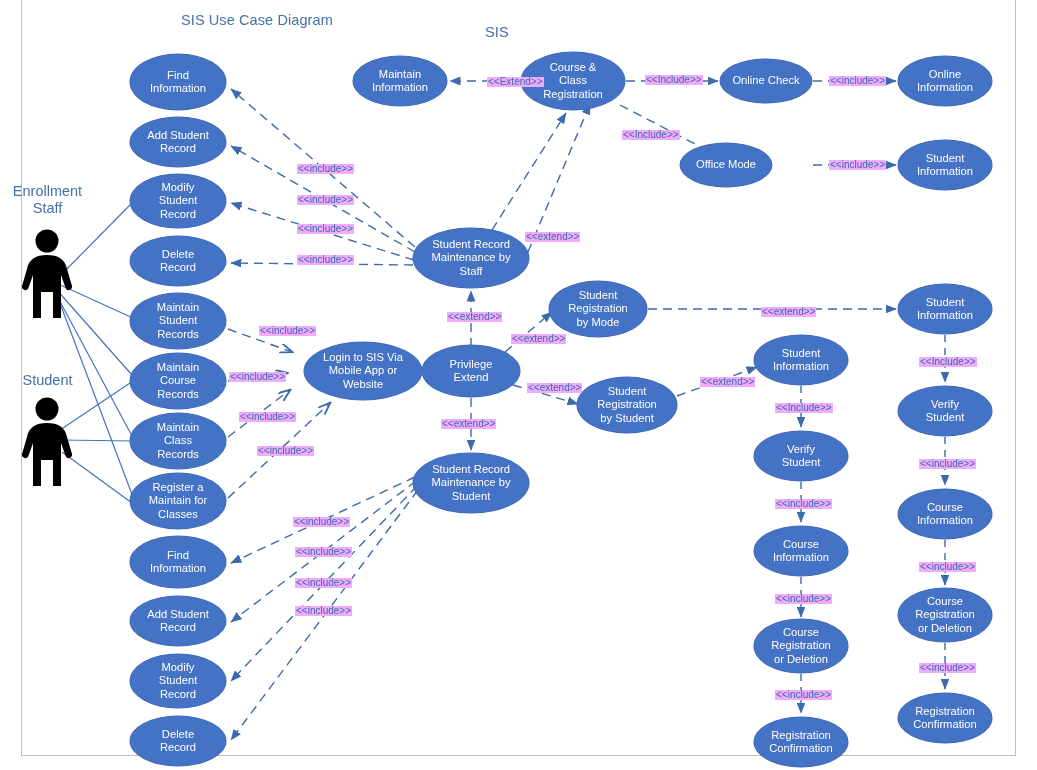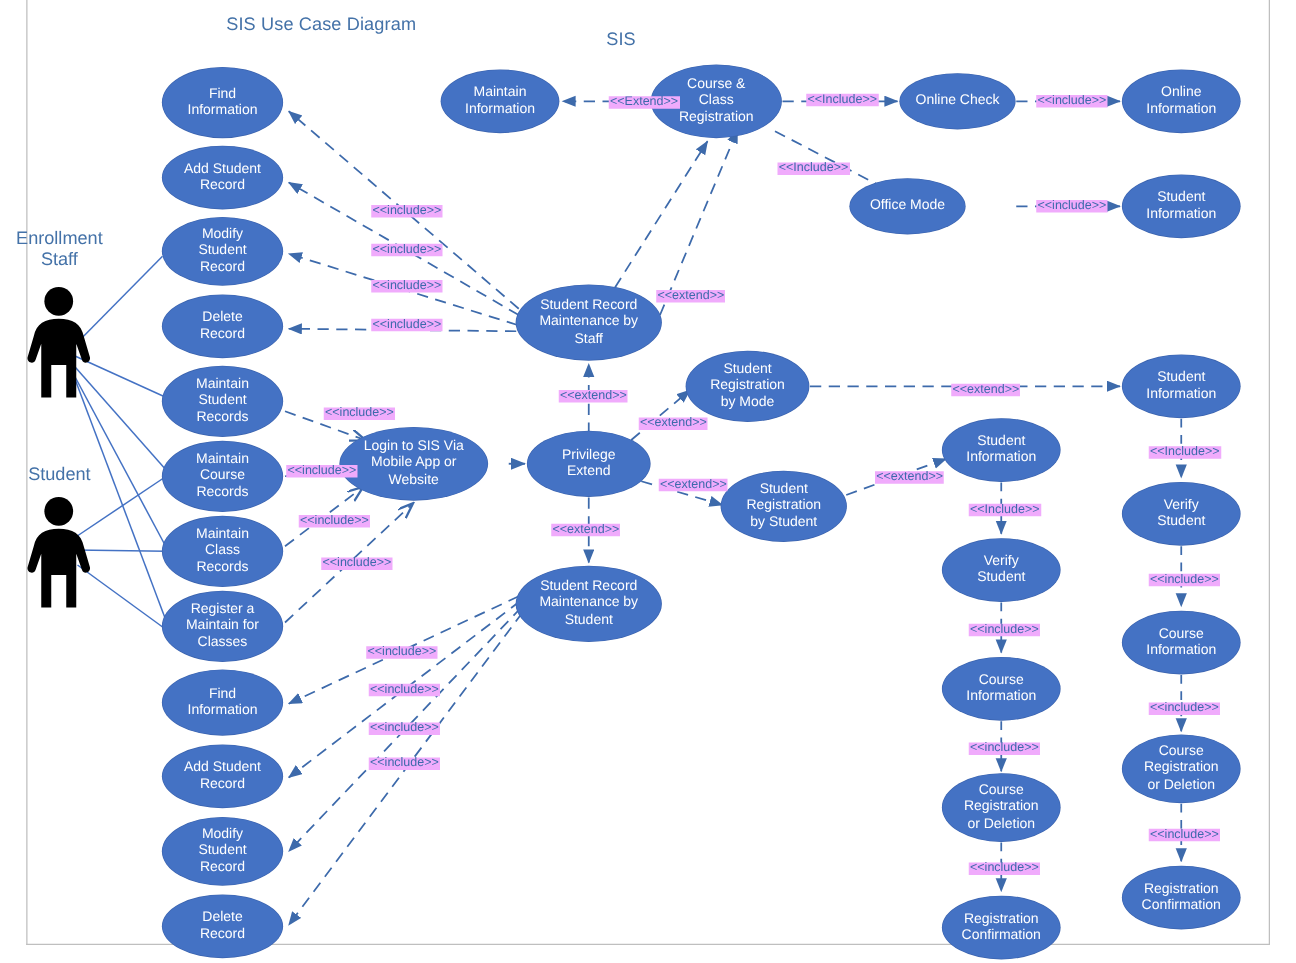--- a/index.html
+++ b/index.html
@@ -259,21 +259,21 @@
           <span style="display:block">Student</span>
           <span style="display:block">Record</span>
         </span>
       </div>
       <div class="uc" style="left: 130px; top: 716px; width: 96px; height: 50px;">
         <span>
           <span style="display:block">Delete</span>
           <span style="display:block">Record</span>
         </span>
       </div>
-      <div class="uc" style="left: 272px; top: 342px; width: 118px; height: 58px;">
+      <div class="uc" style="left: 304px; top: 342px; width: 118px; height: 58px;">
         <span>
           <span style="display:block">Login to SIS Via</span>
           <span style="display:block">Mobile App or</span>
           <span style="display:block">Website</span>
         </span>
       </div>
       <div class="uc" style="left: 422px; top: 345px; width: 98px; height: 52px;">
         <span>
           <span style="display:block">Privilege</span>
           <span style="display:block">Extend</span>

